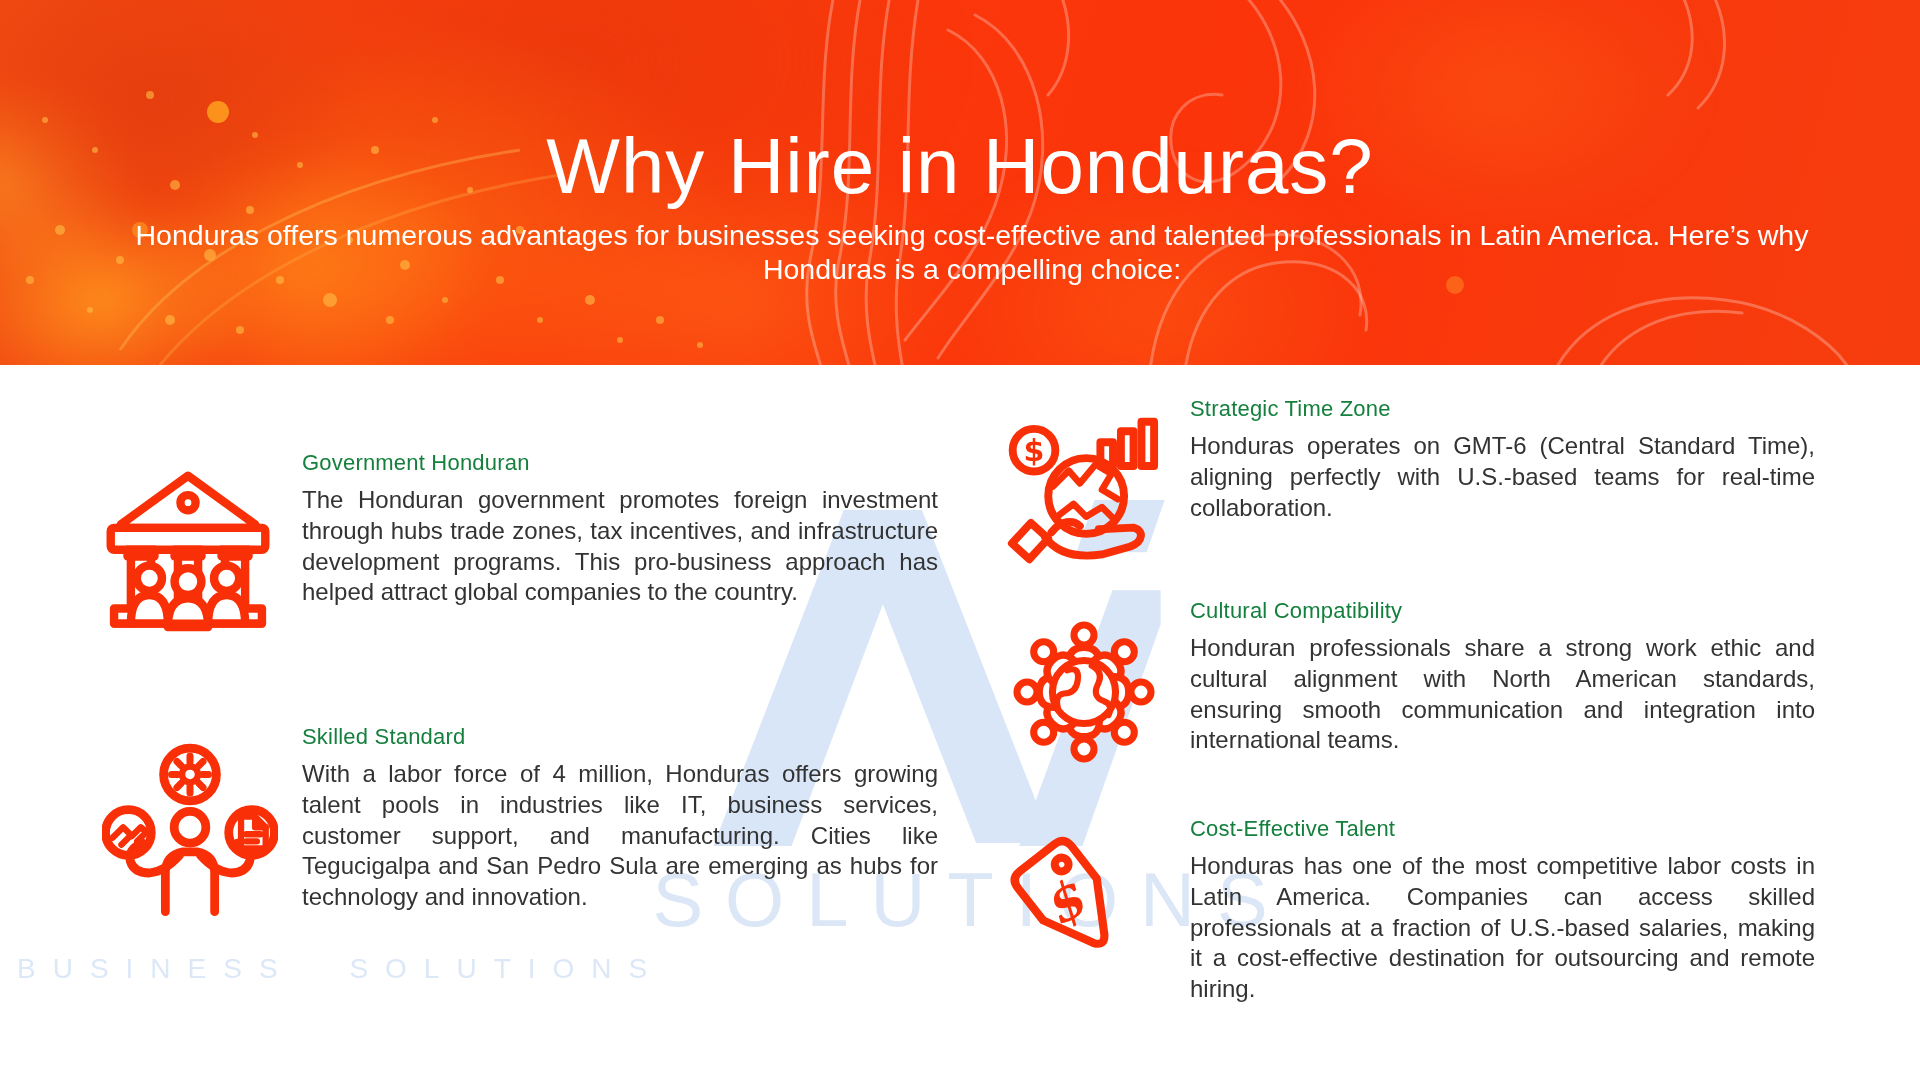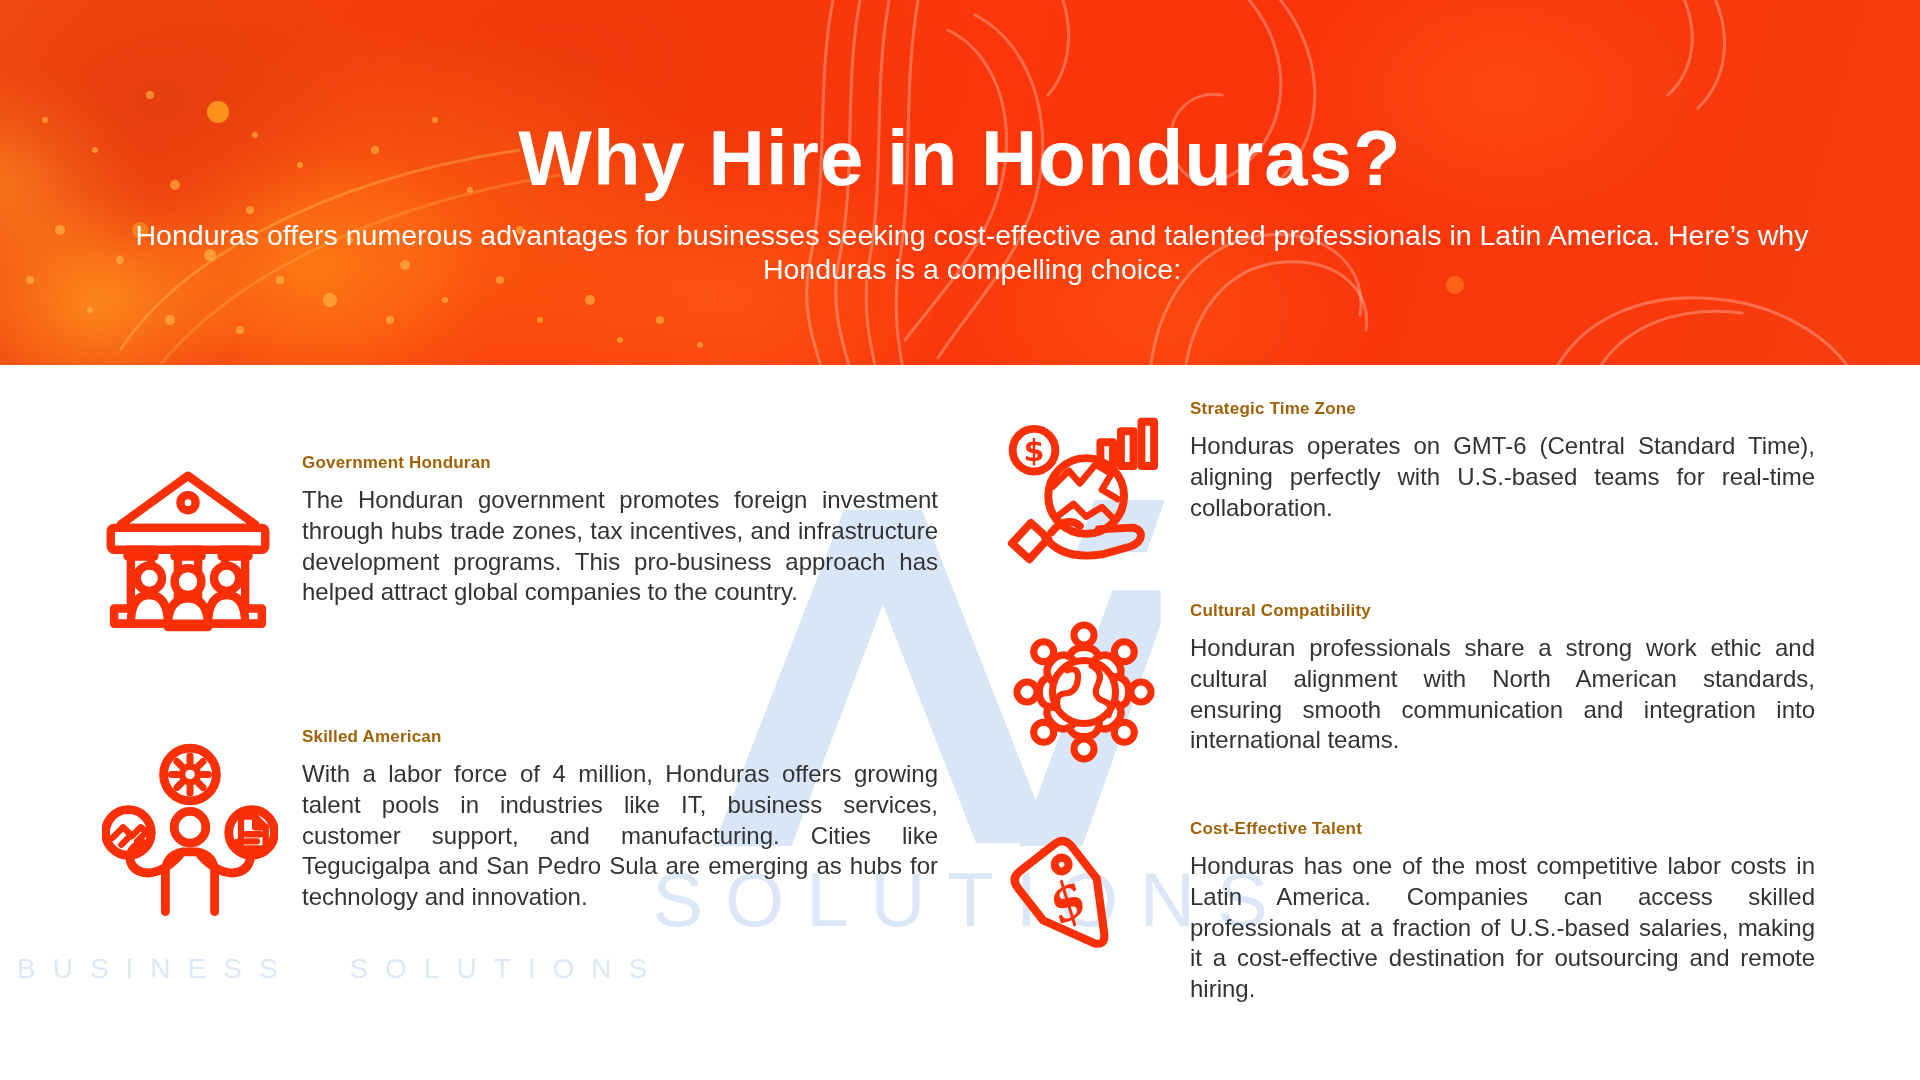--- a/index.html
+++ b/index.html
@@ -14,39 +14,39 @@
       radial-gradient(300px 230px at 190px 130px, rgba(228,62,14,.95), rgba(228,62,14,0) 70%),
       radial-gradient(250px 190px at 340px 300px, rgba(255,134,24,.75), rgba(255,134,24,0) 70%),
       radial-gradient(220px 160px at 130px 330px, rgba(255,152,30,.85), rgba(255,152,30,0) 70%),
       radial-gradient(430px 300px at 450px 270px, rgba(255,120,20,.55), rgba(255,120,20,0) 72%),
       radial-gradient(200px 150px at 40px 210px, rgba(255,160,40,.6), rgba(255,160,40,0) 70%),
       radial-gradient(520px 300px at 600px 90px, rgba(234,58,12,.85), rgba(234,58,12,0) 75%),
       radial-gradient(340px 240px at 760px 330px, rgba(255,130,30,.38), rgba(255,130,30,0) 70%),
       radial-gradient(320px 220px at 1180px 340px, rgba(255,128,30,.30), rgba(255,128,30,0) 70%),
       radial-gradient(300px 210px at 1530px 120px, rgba(255,120,30,.28), rgba(255,120,30,0) 70%);}
   .banner-lines,.banner-dots{position:absolute;left:0;top:0;width:1920px;height:365px;}
-  .banner-title{position:absolute;left:0;right:0;top:104px;margin:8px;text-align:center;
-                color:#ffffff;font-size:78px;line-height:92px;font-weight:700;letter-spacing:1px;}
+  .banner-title{position:absolute;left:0;right:0;top:104px;margin:16px;text-align:center;
+                color:#ffffff;font-size:78px;line-height:92px;font-weight:400;letter-spacing:1px;}
   .banner-subtitle{position:absolute;left:80px;top:206px;width:1760px;margin:12px;text-align:center;
                    color:#ffffff;font-size:28.5px;line-height:34px;font-weight:400;}
 
   
   .wm-logo{position:absolute;left:713px;top:492px;width:452px;height:356px;}
   .wm-brand{position:absolute;left:0;right:0;top:862px;text-align:center;text-indent:22px;
             color:#dbe7f6;font-size:76px;line-height:76px;font-weight:400;letter-spacing:22px;}
   .wm-tagline{position:absolute;left:0;right:0;top:952px;text-indent:17px;
               color:#dce8f7;font-size:28px;line-height:34px;font-weight:400;
               letter-spacing:17px;word-spacing:30px;}
 
   
   .feature-icon{position:absolute;}
   .feature-icon svg{width:100%;height:100%;display:block;}
   .feature-text{position:absolute;}
-  .feature-text h3{margin:0 0 7px 0;font-size:17px;line-height:30px;font-weight:700;
-                   color:#a16207;letter-spacing:.2px;}
+  .feature-text h3{margin:0 0 7px 0;font-size:22px;line-height:30px;font-weight:400;
+                   color:#15803d;letter-spacing:.2px;}
   .feature-text p{margin:0;font-size:24px;line-height:30.8px;color:#333333;text-align:justify;}
 
   .icon-gov {left:104px;top:464px;width:168px;height:168px;}
   .txt-gov  {left:302px;top:448px;width:636px;}
   .icon-skl {left:102px;top:738px;width:176px;height:182px;}
   .txt-skl  {left:302px;top:722px;width:636px;}
   .icon-tz  {left:1004px;top:413px;width:158px;height:166px;}
   .txt-tz   {left:1190px;top:394px;width:625px;}
   .icon-cul {left:1007px;top:611px;width:154px;height:162px;}
   .txt-cul  {left:1190px;top:596px;width:625px;}
@@ -181,21 +181,21 @@
           <path d="M50,8.5 V12 M50,26 V29.5 M39.5,19 H43 M57,19 H60.5"></path>
           <path d="M42.6,11.6 L45,14 M55,24 L57.4,26.4 M42.6,26.4 L45,24 M55,14 L57.4,11.6"></path>
         </g>
         <path d="M79,43 H87 L93,49 V61 H79 Z" fill="#ffffff"></path>
         <path d="M87,43 V49 H93"></path>
         <path d="M82,53 H90 M82,57 H88"></path>
       </g>
     </svg>
   </div>
   <div class="feature-text txt-skl">
-    <h3>Skilled American</h3>
+    <h3>Skilled Standard</h3>
     <p>With a labor force of 4 million, Honduras offers growing talent pools in industries like IT, business services, customer support, and manufacturing. Cities like Tegucigalpa and San Pedro Sula are emerging as hubs for technology and innovation.</p>
   </div>
 
   <div class="feature-icon icon-tz">
     <svg viewBox="0 0 100 100" xmlns="http://www.w3.org/2000/svg">
       <g class="ico" stroke-width="5">
         <circle cx="52" cy="50" r="24"></circle>
         <rect x="61" y="16" width="8" height="15"></rect>
         <rect x="74" y="9" width="8" height="22"></rect>
         <rect x="87" y="3" width="8" height="28"></rect>

